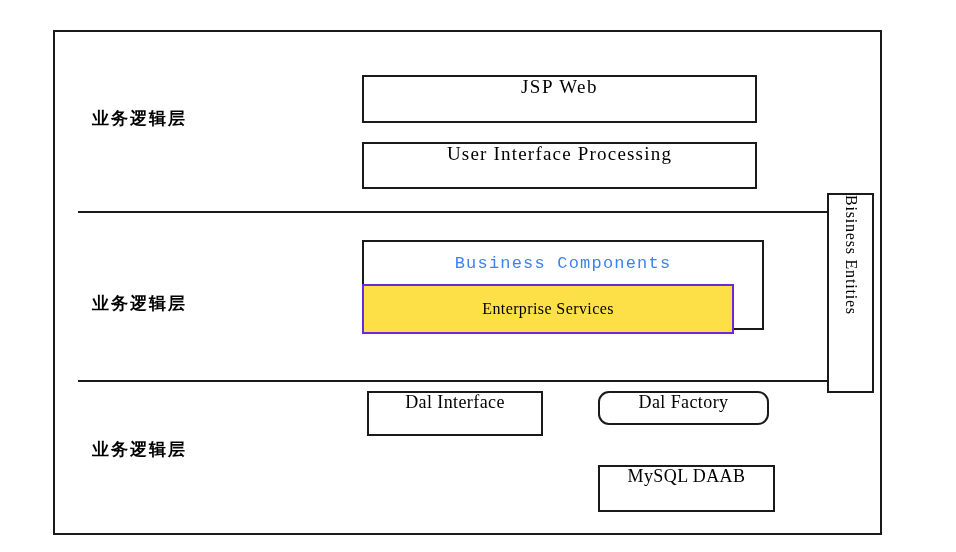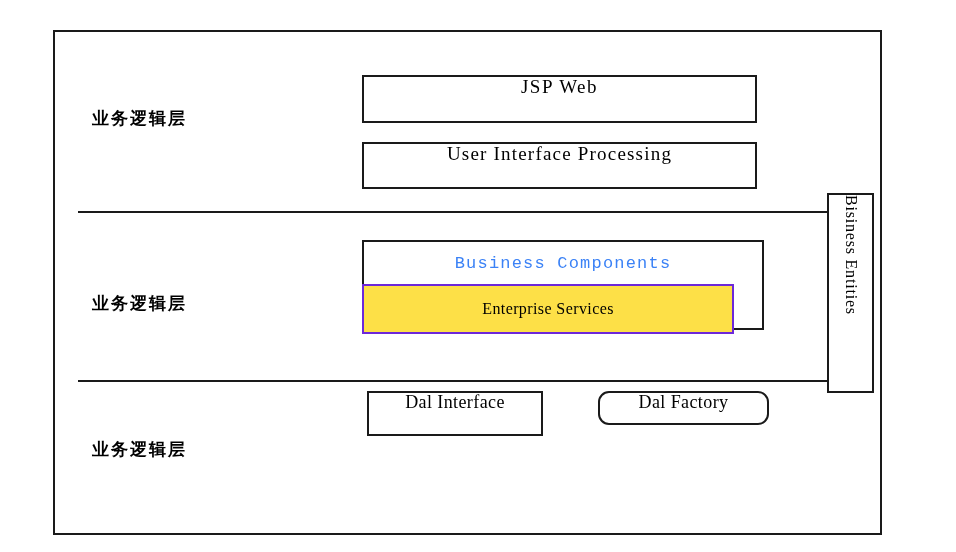--- a/index.html
+++ b/index.html
@@ -197,14 +197,17 @@
 
   <div class="comp-box box-dalif">
     <span class="comp-label">Dal Interface</span>
   </div>
 
   <div class="comp-box box-dalfac">
     <span class="comp-label">Dal Factory</span>
   </div>
 
 
+  <div class="comp-box box-mysqldaab">
+    <span class="comp-label">MySQL DAAB</span>
+  </div>
 
 </div>
 
 </body></html>

